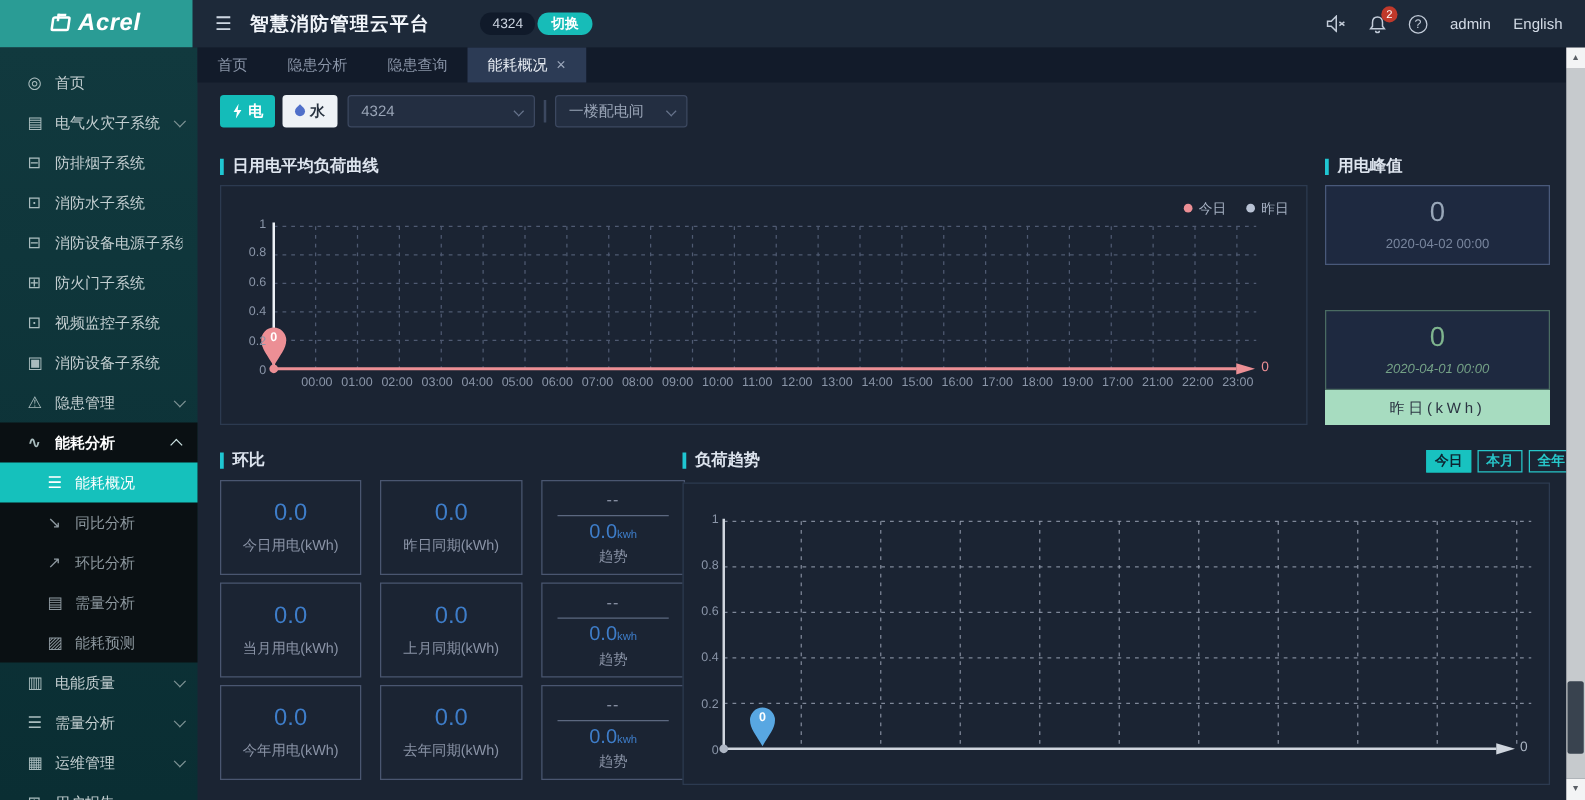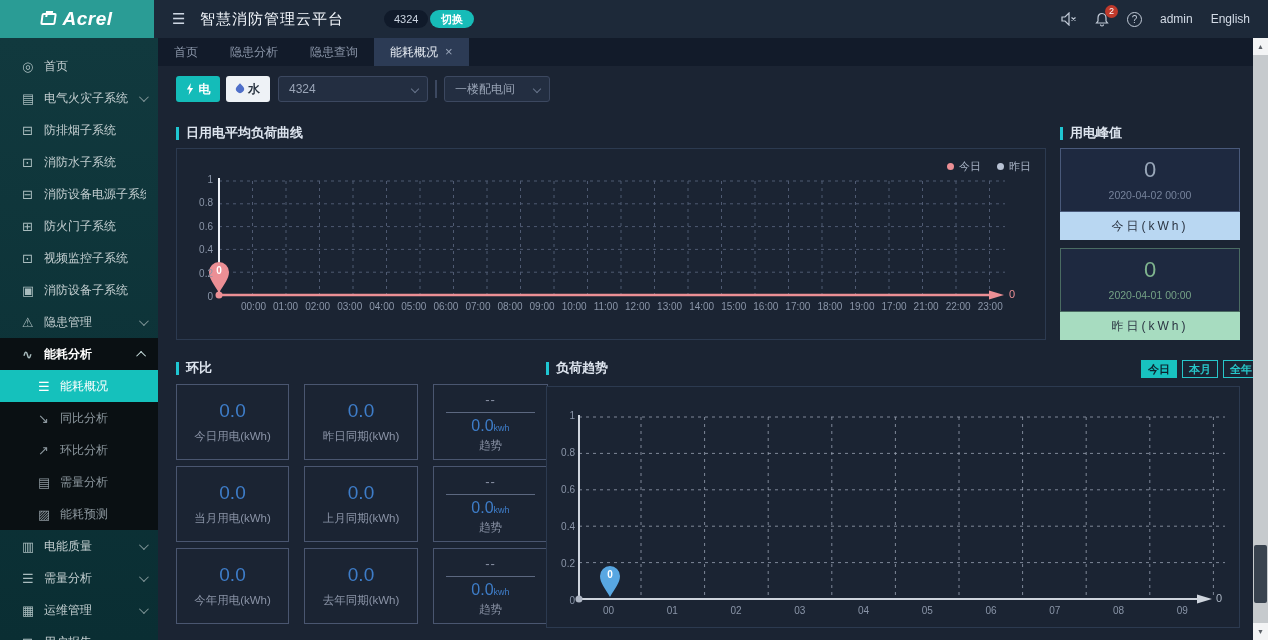--- a/index.html
+++ b/index.html
@@ -11,21 +11,21 @@
   .header { position:absolute; left:0; top:0; width:1268px; height:38px; background:#1d2939; }
   .logo-block { position:absolute; left:0; top:0; width:154px; height:38px; background:#2a9c95;
                 display:flex; align-items:center; justify-content:center; gap:6px; }
   .logo-mark { width:15px; height:12px; border:2px solid #fff; border-radius:2px;
                transform:skewX(-8deg); position:relative; }
   .logo-mark::after { content:""; position:absolute; left:2px; top:-4px; width:5px; height:4px;
                       border-left:2px solid #fff; border-top:2px solid #fff; }
   .logo-text { color:#fff; font-size:19px; font-weight:bold; font-style:italic; letter-spacing:.5px; }
   .menu-fold { position:absolute; left:172px; top:10px; color:#cdd6e2; font-size:15px; cursor:pointer; }
   .app-title { position:absolute; left:200px; top:10px; color:#f1f5fa; font-size:15px;
-               font-weight:normal; letter-spacing:1px; }
+               font-weight:bold; letter-spacing:1px; }
   .station-badge { position:absolute; left:384px; top:10px; height:18px; padding:0 10px;
                    background:#101a2a; border-radius:9px; color:#ccd5e1; font-size:11px;
                    line-height:18px; }
   .switch-btn { position:absolute; left:430px; top:10px; height:18px; padding:0 11px;
                 background:#17bcb8; border-radius:9px; color:#fff; font-size:11px; font-weight:bold;
                 line-height:18px; cursor:pointer; }
   .hdr-right { position:absolute; right:18px; top:0; height:38px; display:flex; align-items:center; gap:18px; }
   .hicon { color:#c2cbd8; display:flex; align-items:center; position:relative; cursor:pointer; }
   .badge-red { position:absolute; top:-7px; right:-9px; min-width:13px; height:13px; border-radius:7px;
                background:#c0392b; color:#fff; font-size:9px; line-height:13px; text-align:center; padding:0 2px; }
@@ -95,21 +95,21 @@
   .axis-end { position:absolute; font-size:11px; }
 
   
   .peak-card { position:absolute; left:1060px; width:180px; height:92px; }
   .peak-body { height:64px; border:1px solid #49597a; background:#1e2940; text-align:center; padding-top:8px; }
   .peak-body .pv { font-size:22px; }
   .peak-body .pt { font-size:10.5px; margin-top:6px; }
   .peak-foot { height:28px; text-align:center; line-height:28px; font-size:12px; color:#2b3442; letter-spacing:3px; }
   .peak-a .pv { color:#98a6b8; } .peak-a .pt { color:#76839b; } .peak-a .peak-foot { background:#b9d7f2; }
   .peak-b .peak-body { border-color:#4a6b62; }
-  .peak-b .pv { color:#7fb48e; } .peak-b .pt { color:#74a186; } .peak-b .peak-foot { background:#a7dcc0; }
+  .peak-b .pv { color:#7fb48e; } .peak-b .pt { color:#74a186;font-style:italic; } .peak-b .peak-foot { background:#a7dcc0; }
 
   
   .hb-grid { position:absolute; left:176px; top:384px; width:379px;
              display:grid; grid-template-columns:113px 114px 115px; grid-auto-rows:76px; gap:6px 15px; }
   .hb-card { border:1px solid #4a5670; display:flex; flex-direction:column; align-items:center;
              justify-content:center; }
   .hb-value { color:#3e7dc9; font-size:19px; }
   .hb-label { color:#8a93a6; font-size:11.5px; margin-top:7px; }
   .hb-dash { color:#8a93a6; font-size:13px; letter-spacing:1px; }
   .hb-line { width:78%; border-top:1px solid #5c6880; margin:5px 0 4px; }
@@ -347,21 +347,20 @@
 </div>
 
 <div class="sec-title" style="left:1060px;top:124px;">
   <span>用电峰值</span>
 </div>
 <div class="peak-card peak-a" style="top:148px;">
   <div class="peak-body">
     <div class="pv">0</div>
     <div class="pt">2020-04-02 00:00</div>
   </div>
-  <div class="peak-foot">今日(kWh)</div>
 </div>
 <div class="peak-card peak-b" style="top:248px;">
   <div class="peak-body">
     <div class="pv">0</div>
     <div class="pt">2020-04-01 00:00</div>
   </div>
   <div class="peak-foot">昨日(kWh)</div>
 </div>
 
 <div class="sec-title" style="left:176px;top:359px;">
@@ -434,33 +433,20 @@
   <span class="axis-end" style="left:669px;top:205px;color:#aab4c2;">0</span>
   <div class="ylabels" style="left:2px;top:23px;width:26px;height:196px;">
 
   <span>1</span>
       <span>0.8</span>
       <span>0.6</span>
       <span>0.4</span>
       <span>0.2</span>
       <span>0</span>
     </div>
-  <div class="xlabels" style="left:56px;top:218px;width:585px;">
-
-  <span>00</span>
-      <span>01</span>
-      <span>02</span>
-      <span>03</span>
-      <span>04</span>
-      <span>05</span>
-      <span>06</span>
-      <span>07</span>
-      <span>08</span>
-      <span>09</span>
-    </div>
 </div>
 
 <div class="sb-zone">
   <div class="sb-track"></div>
   <div class="sb-btn sb-up">▲</div>
   <div class="sb-thumb"></div>
   <div class="sb-btn sb-down">▼</div>
 </div>
 
 </body></html>

